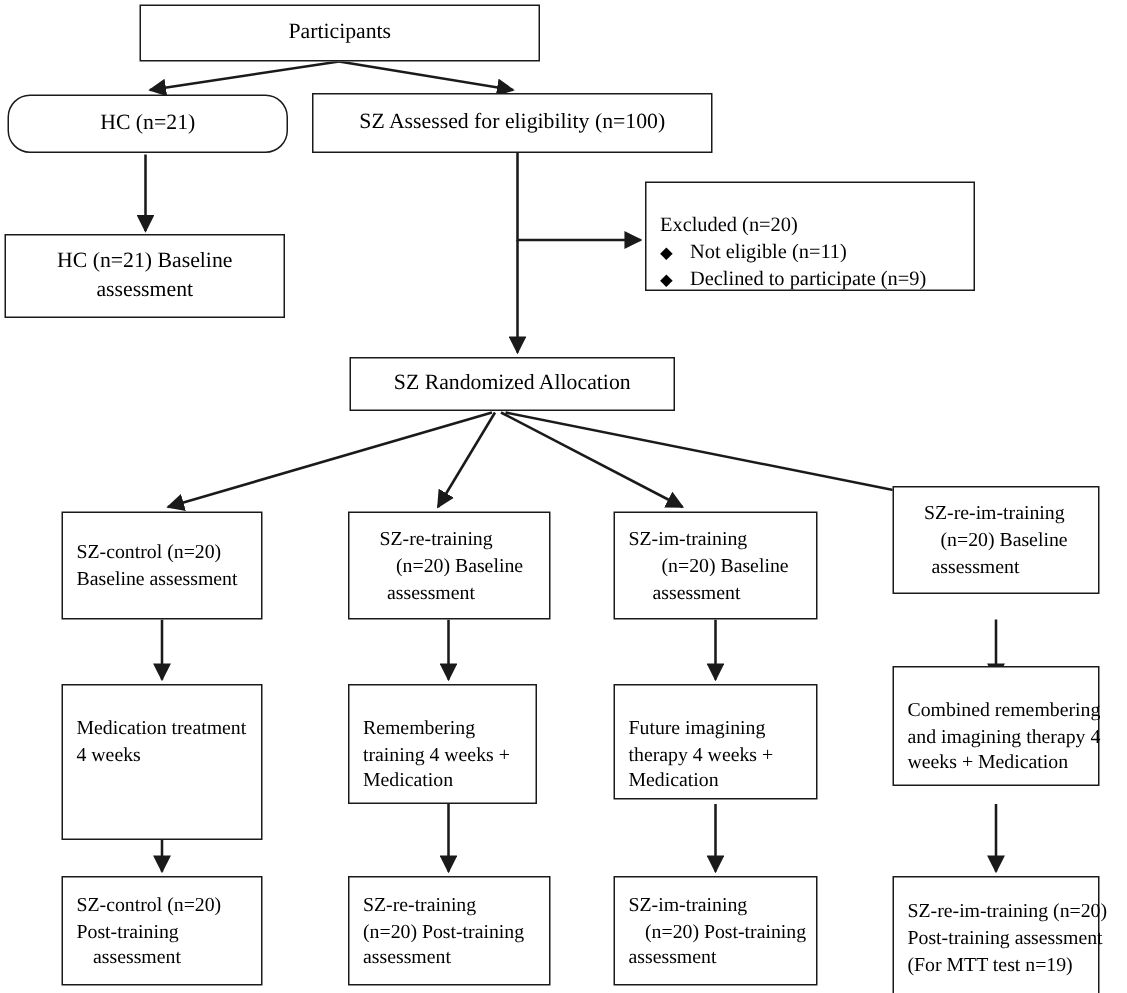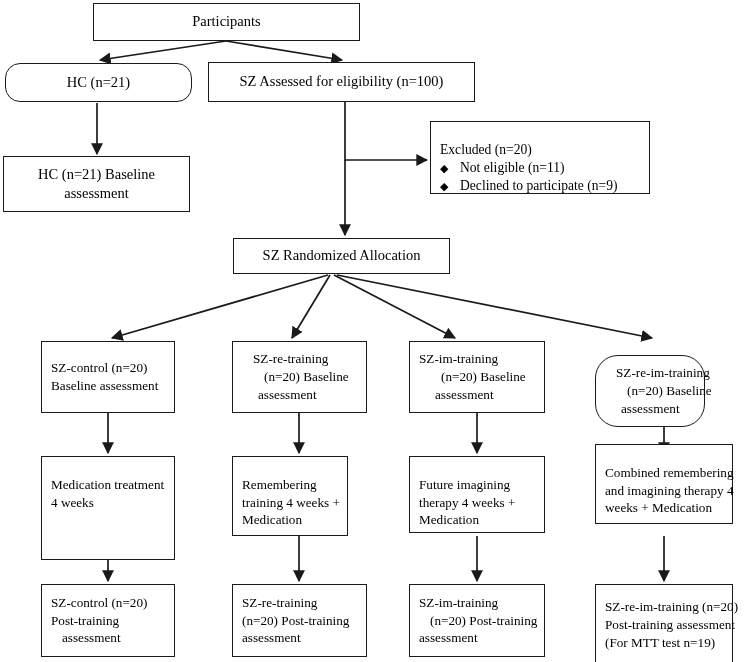--- a/index.html
+++ b/index.html
@@ -148,32 +148,32 @@
     <span class="line indent-2">(n=20) Baseline</span>
     <span class="line indent-4">assessment</span>
   </div>
 
   <div class="node left pad-l fs13" style="left:409px; top:341px; width:136px; height:72px;">
     <span class="line indent-1">SZ-im-training</span>
     <span class="line indent-2">(n=20) Baseline</span>
     <span class="line indent-4">assessment</span>
   </div>
 
-  <div class="node left pad-l fs13" style="left:595px; top:355px; width:110px; height:72px;border-radius:23px;">
+  <div class="node left pad-l fs13" style="left:595px; top:324px; width:138px; height:72px;">
     <span class="line indent-3">SZ-re-im-training</span>
     <span class="line indent-2">(n=20) Baseline</span>
     <span class="line indent-4">assessment</span>
   </div>
 
   <div class="node left pad-l top fs13" style="left:41px; top:456px; width:134px; height:104px;">
     <span class="line indent-1">Medication treatment</span>
     <span class="line indent-1">4 weeks</span>
   </div>
 
-  <div class="node left pad-l top fs13" style="left:232px; top:456px; width:116px; height:80px;">
+  <div class="node left pad-l top fs13" style="left:232px; top:456px; width:126px; height:80px;">
     <span class="line indent-1">Remembering</span>
     <span class="line indent-1">training 4 weeks +</span>
     <span class="line indent-1">Medication</span>
   </div>
 
   <div class="node left pad-l top fs13" style="left:409px; top:456px; width:136px; height:77px;">
     <span class="line indent-1">Future imagining</span>
     <span class="line indent-1">therapy 4 weeks +</span>
     <span class="line indent-1">Medication</span>
   </div>

